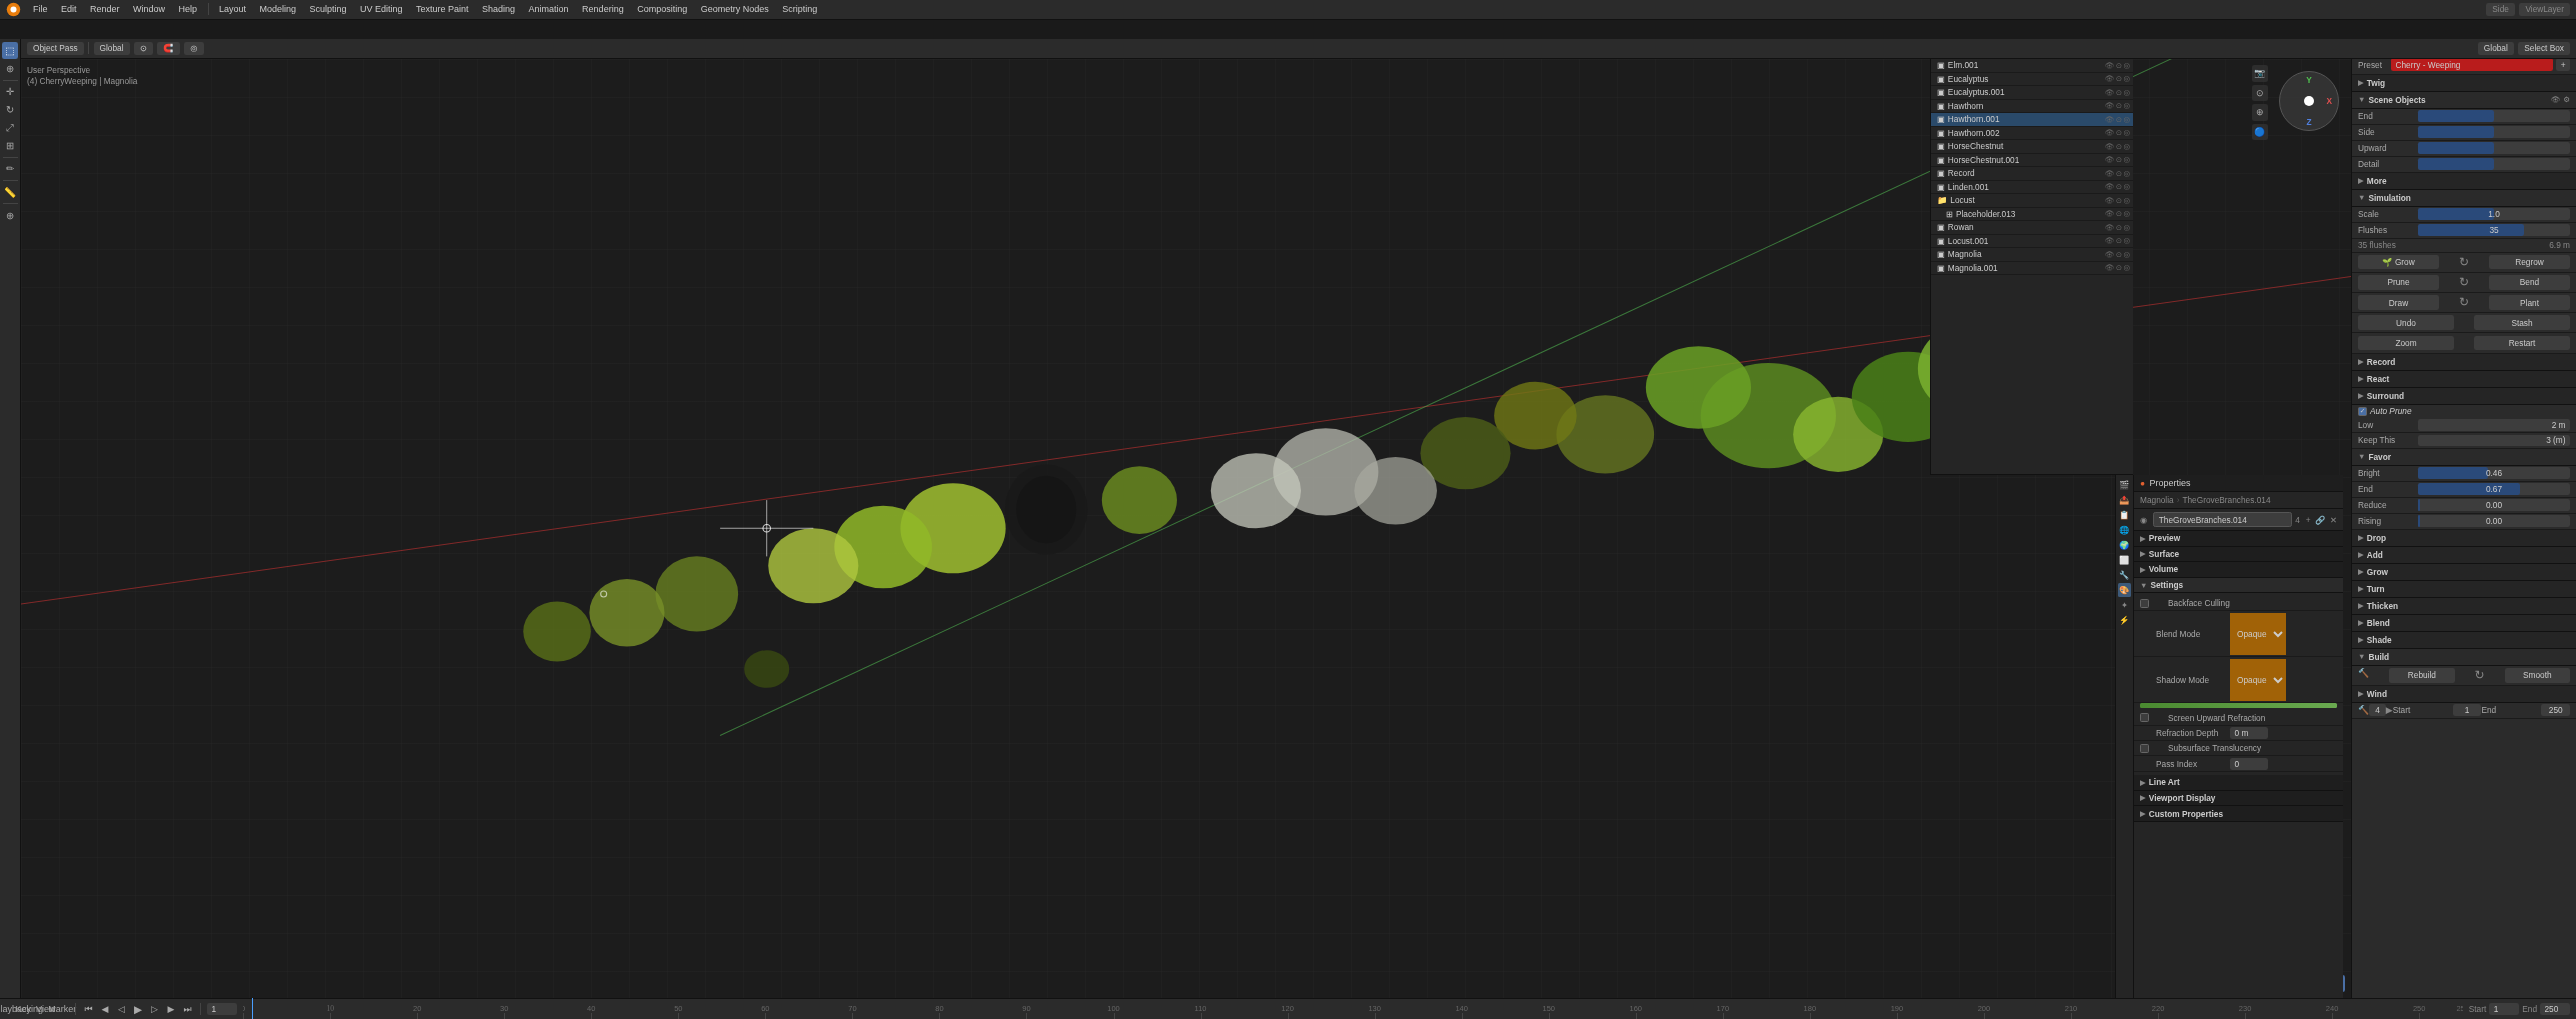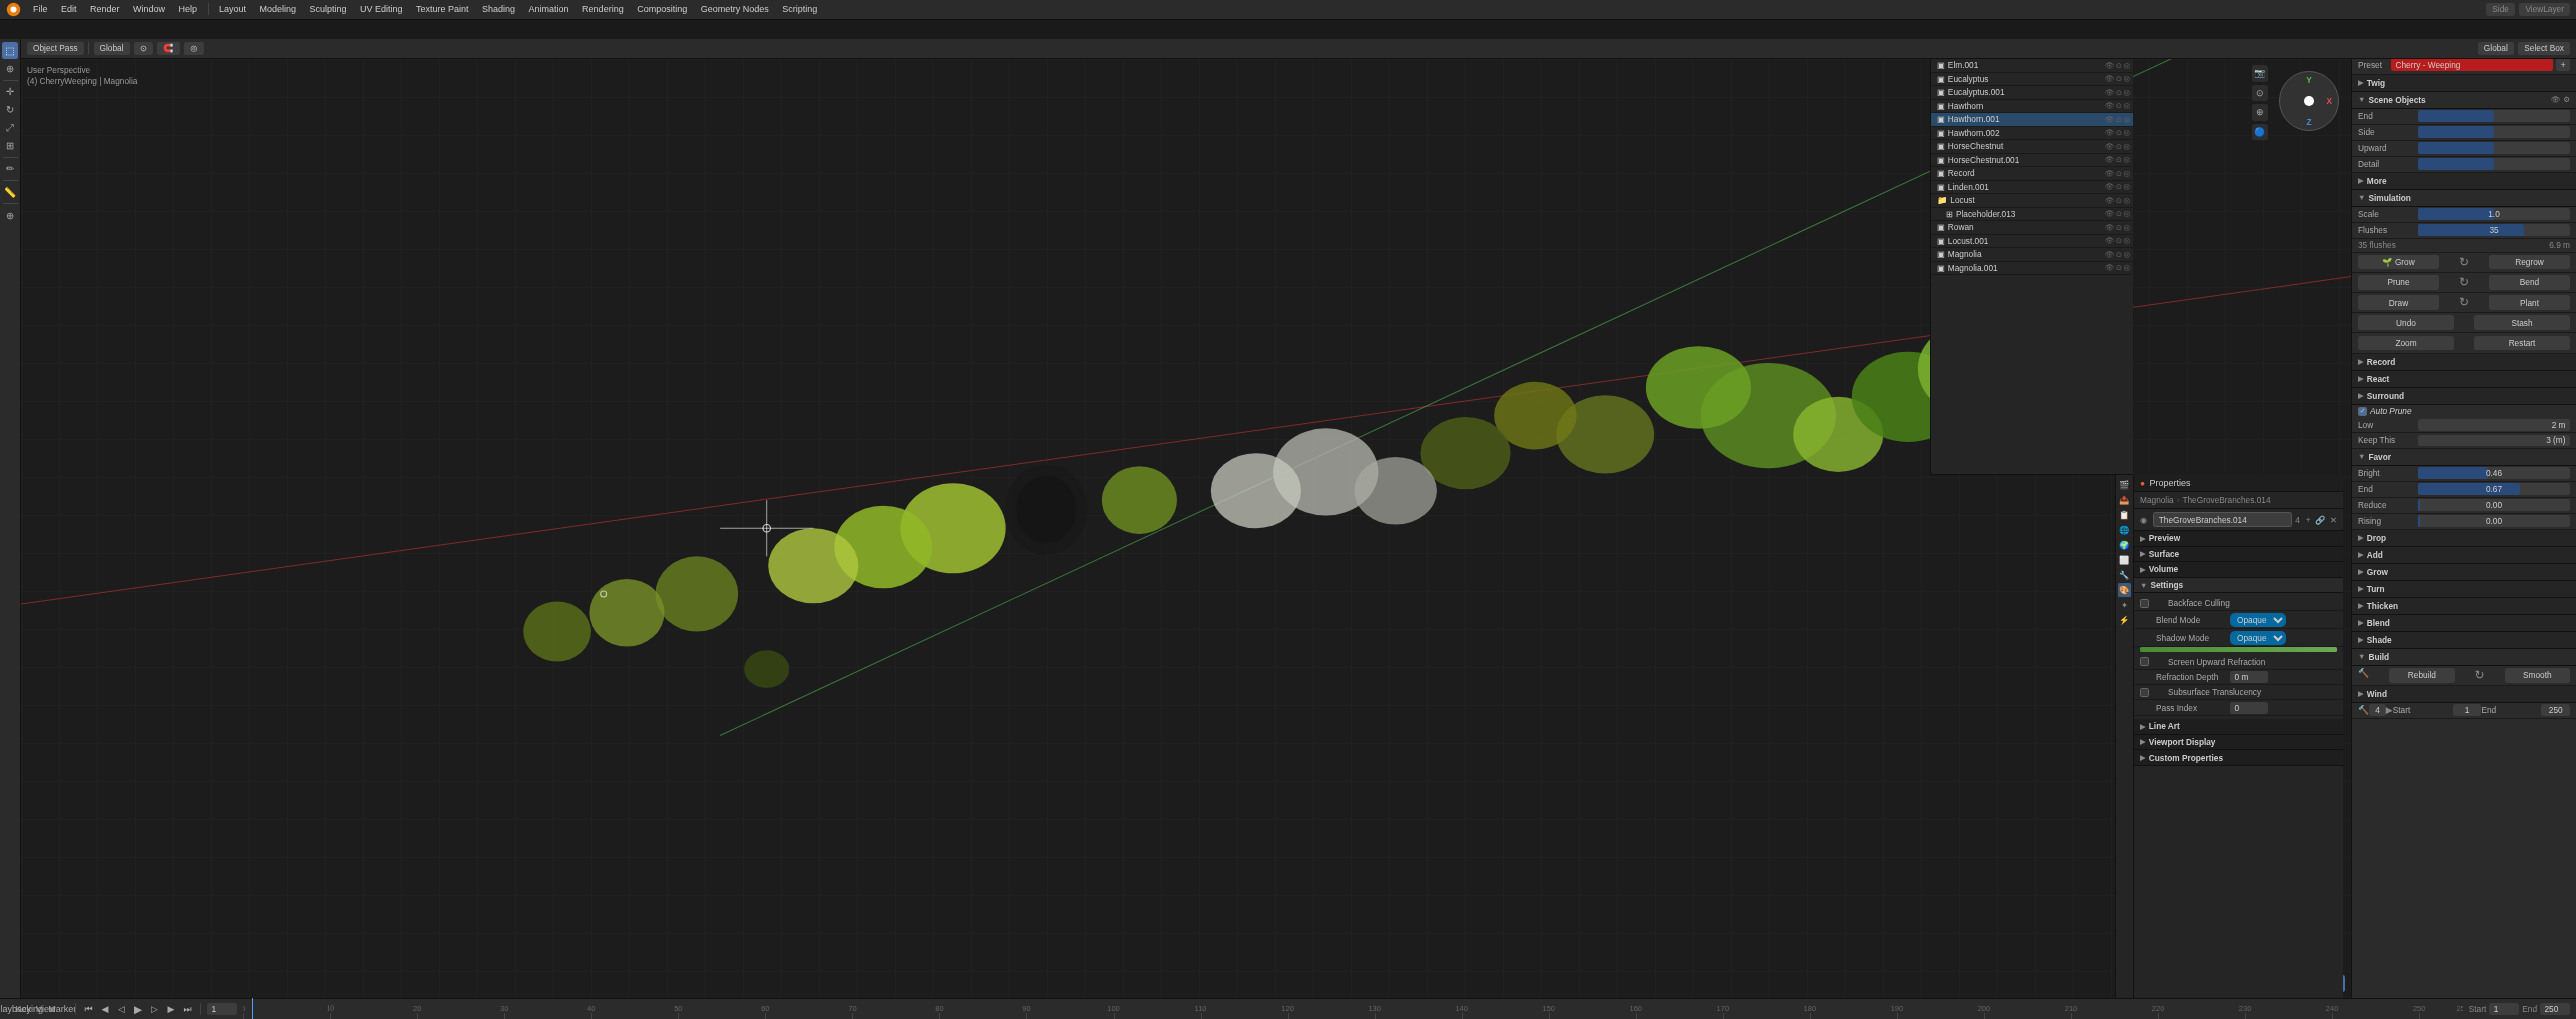--- a/index.html
+++ b/index.html
@@ -465,26 +465,26 @@
 
     .mat-prop-row {
       display: flex;
       align-items: center;
       padding: 1.5px 6px;
       border-bottom: 0.8px solid #1a1a1a;
       min-height: 15px;
     }
     .mat-prop-label { color: #aaa; font-size: 8.3px; min-width: 90px; padding-left: 16px; }
     .mat-prop-select {
-      background: #0369a1;
+      background: #a16207;
       border: none;
-      border-radius: 5px;
-      color: #ccc;
-      font-size: 8.3px;
-      padding: 1px 3px;
+      border-radius: 0;
+      color: #ccc;
+      font-size: 8.3px;
+      padding: 15px 3px;
     }
     .mat-checkbox {
       width: 9px; height: 9px;
       border: 0.8px solid #666;
       background: #3d3d3d;
       border-radius: 1.5px;
       margin-right: 3px;
     }
     .mat-color-bar {
       height: 4.5px;

